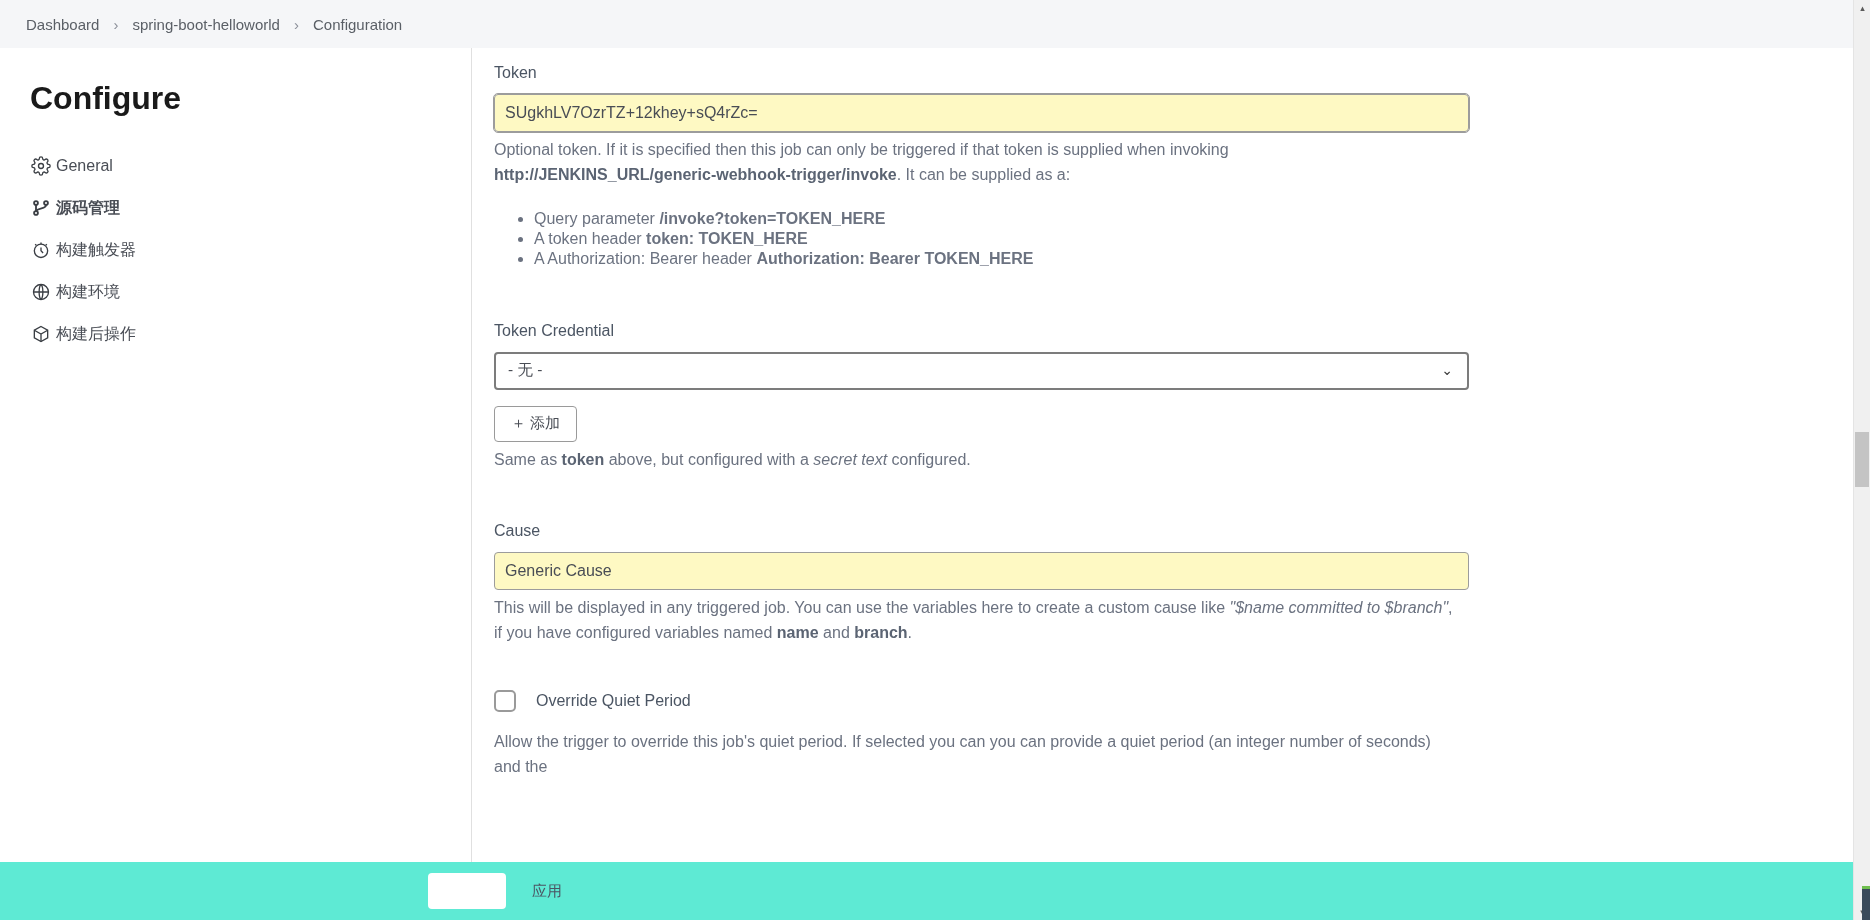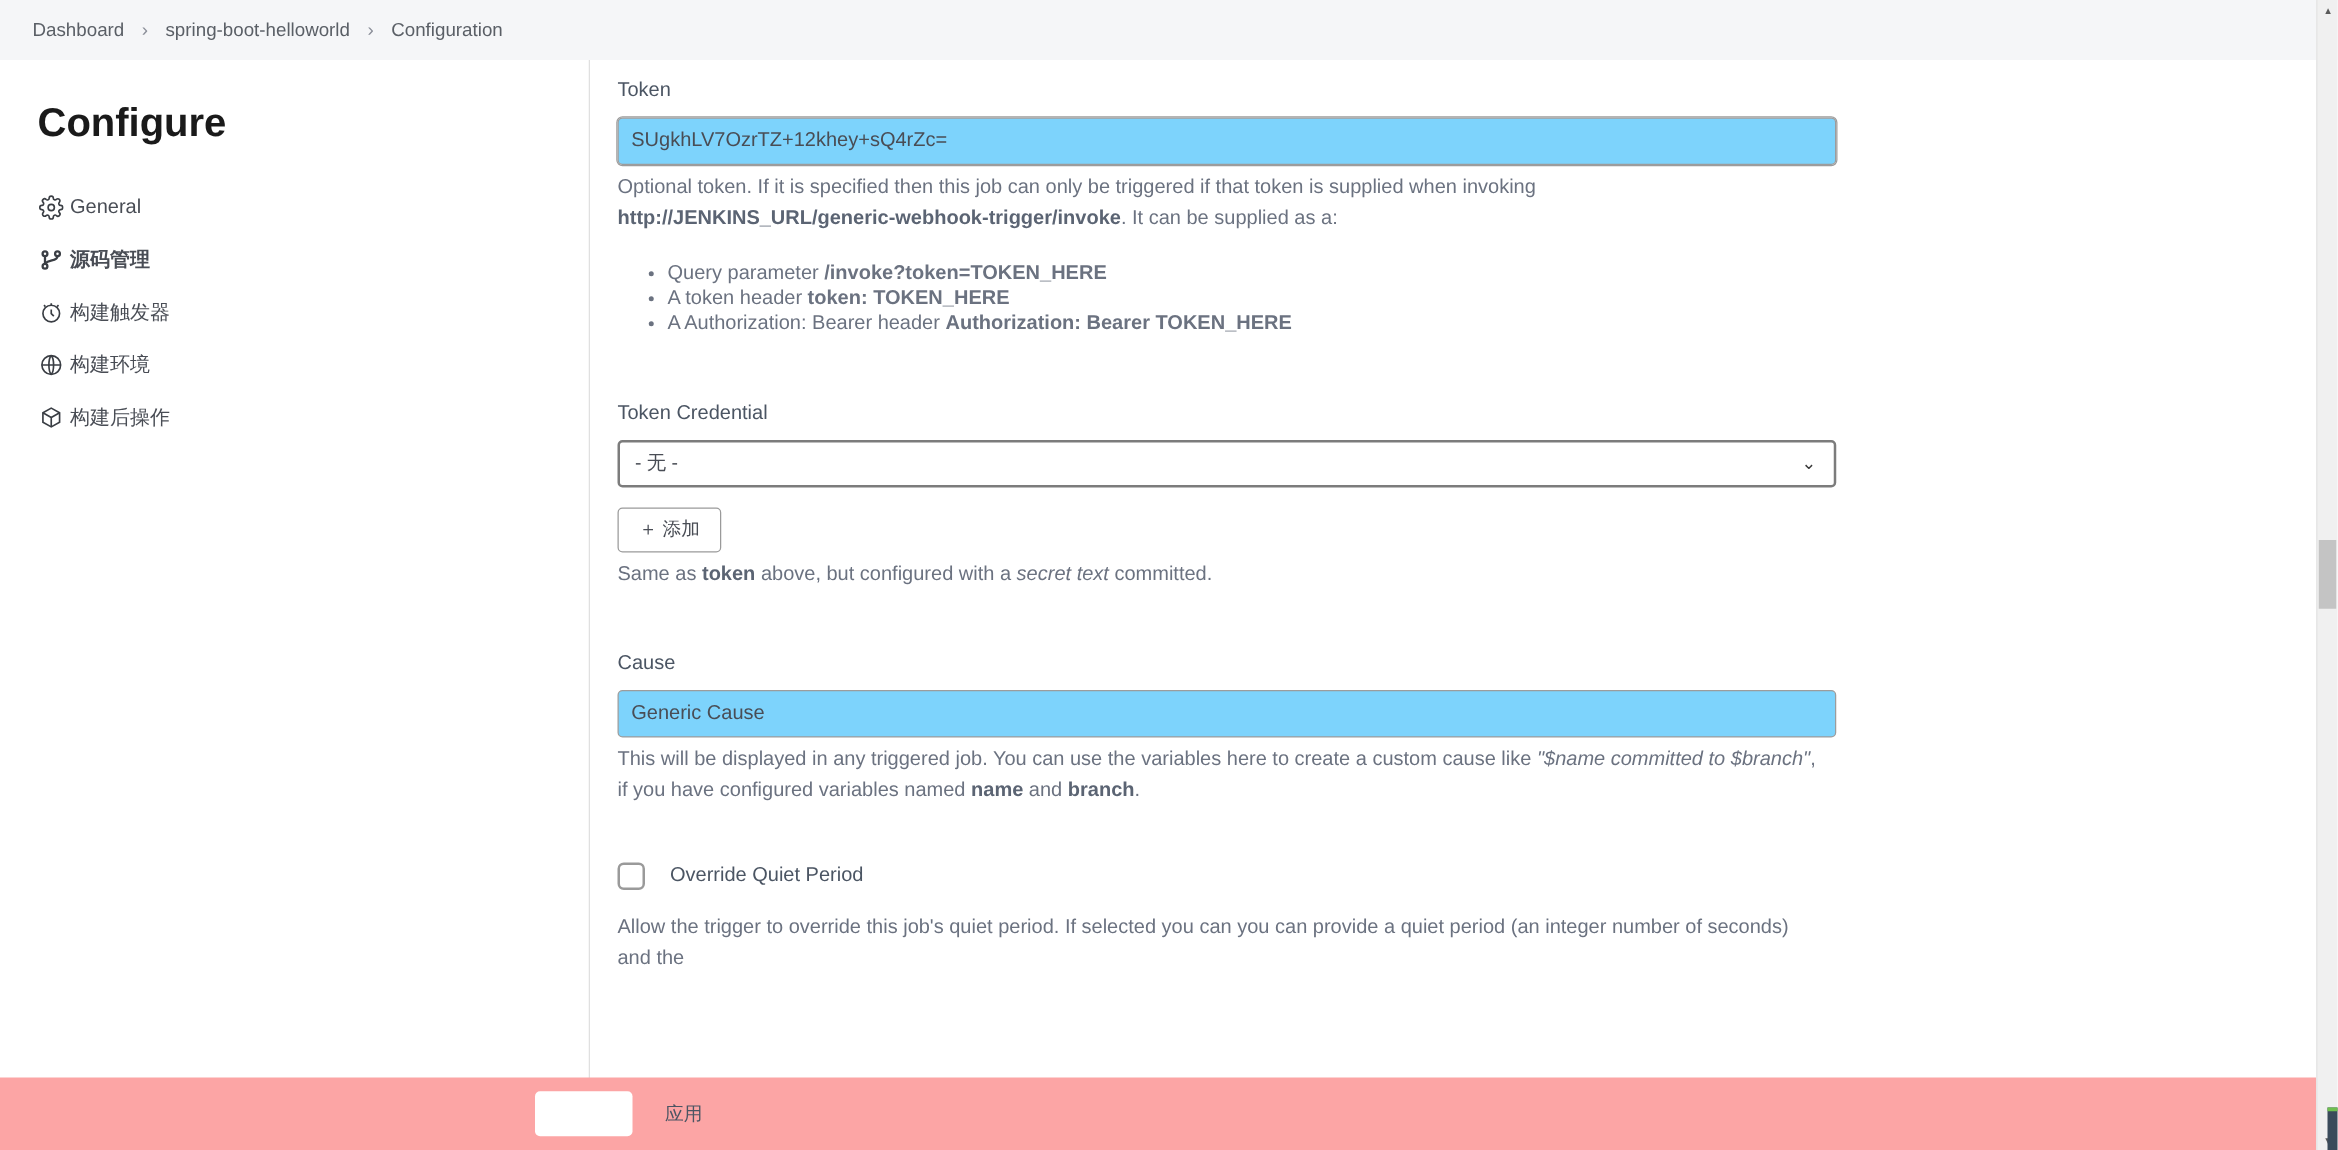--- a/index.html
+++ b/index.html
@@ -101,21 +101,21 @@
   }
   .txt-input{
     width:975px;
     height:38px;
     border:1px solid #9c9c9c;
     outline:1px solid #9c9c9c;
     border-radius:4px;
     padding:6px 10px;
     font-size:16px;
     color:#494d55;
-    background:#7dd3fc;
+    background:#fef9c3;
   }
   .txt-input.light{ outline:none; }
   .help{
     font-size:16px;
     color:#6b7280;
     margin-top:6px;
     width:960px;
     line-height:1.55;
   }
   .help strong{ color:#5b6473; font-weight:700; }
@@ -166,21 +166,21 @@
     border:2px solid #9a9a9a;
     border-radius:5px;
     background:#fff;
   }
   .chk-row .lbl{ font-size:16px; color:#4b5563; }
   
   .footer{
     position:absolute;
     left:0; right:17px; bottom:0;
     height:58px;
-    background:#fca5a5;
+    background:#5eead4;
     display:flex;
     align-items:center;
     padding-left:428px;
   }
   .footer .btn{
     height:36px; width:78px;
     border-radius:4px;
     margin-right:18px;
     display:flex; align-items:center; justify-content:center;
     font-size:15px;
@@ -288,21 +288,21 @@
     <div class="section-label">Token Credential</div>
     <div class="select">
       <span>- 无 -</span>
       <span class="chev">⌄</span>
     </div>
     <button class="btn-add">
       <span>＋</span>
         <span>添加</span>
     </button>
     <div class="help">
-      <span>Same as </span><strong>token</strong><span> above, but configured with a </span><em>secret text</em><span> committed.</span>
+      <span>Same as </span><strong>token</strong><span> above, but configured with a </span><em>secret text</em><span> configured.</span>
     </div>
 
     <div class="form-spacer"></div>
 
     <div class="section-label">Cause</div>
     <input class="txt-input light" value="Generic Cause" style="">
     <div class="help">
       <span>This will be displayed in any triggered job. You can use the variables here to create a custom cause like </span><em>"$name committed to $branch"</em><span>, if you have configured variables named </span><strong>name</strong><span> and </span><strong>branch</strong><span>.</span>
     </div>
 

